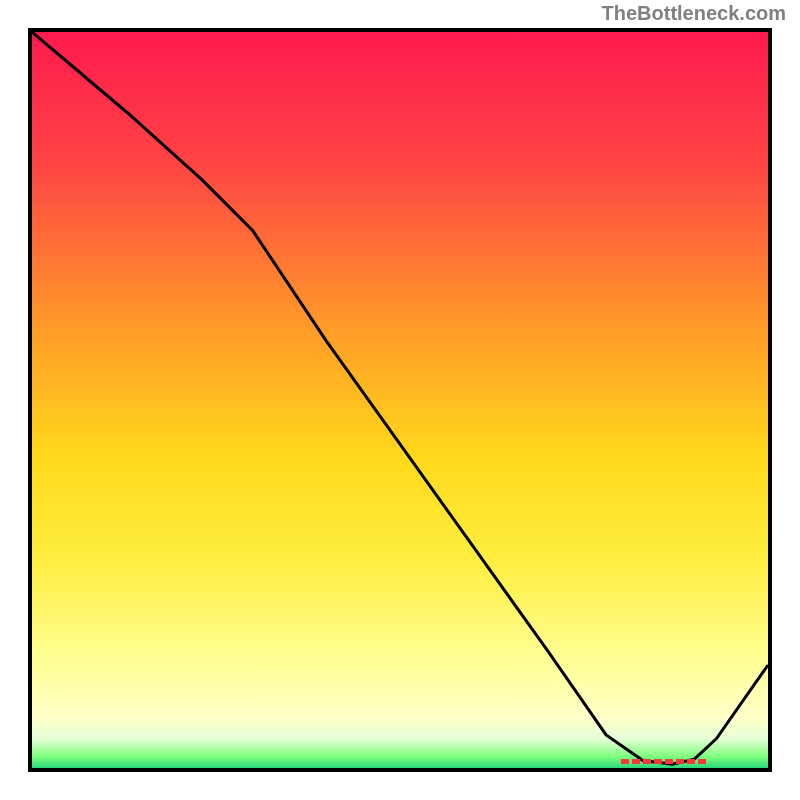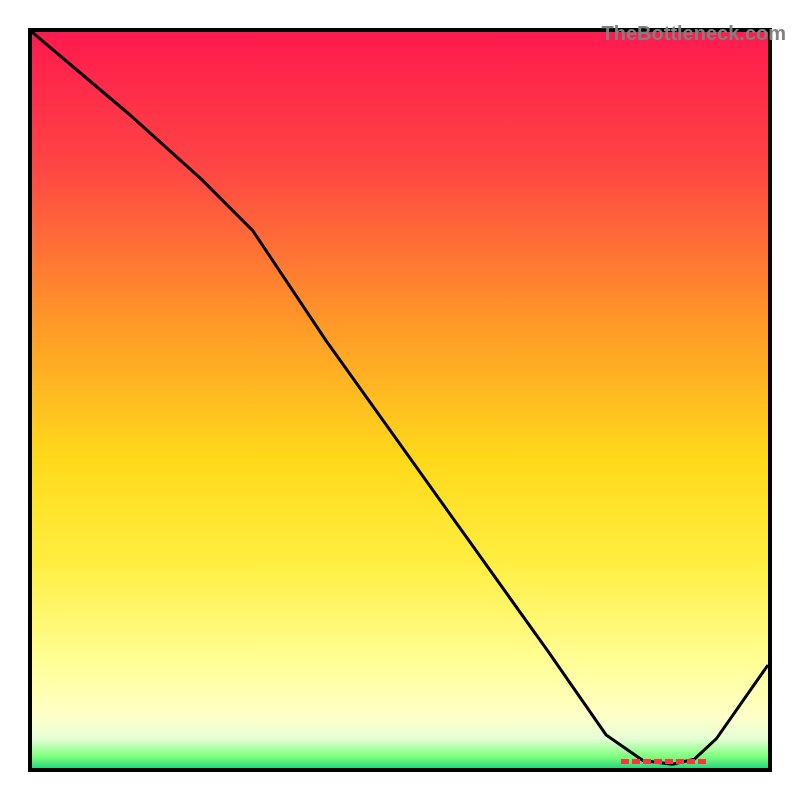--- a/index.html
+++ b/index.html
@@ -13,21 +13,20 @@
   }
   .watermark {
     position: absolute;
     top: 2px;
     right: 14px;
     font-size: 20px;
     font-weight: bold;
     color: #808080;
     letter-spacing: 0px;
     z-index: 5;
-    margin-top: 20px;
   }
   .chart-outer {
     position: absolute;
     left: 28px;
     top: 28px;
     width: 744px;
     height: 744px;
     box-sizing: border-box;
     border: 4px solid #000;
   }

